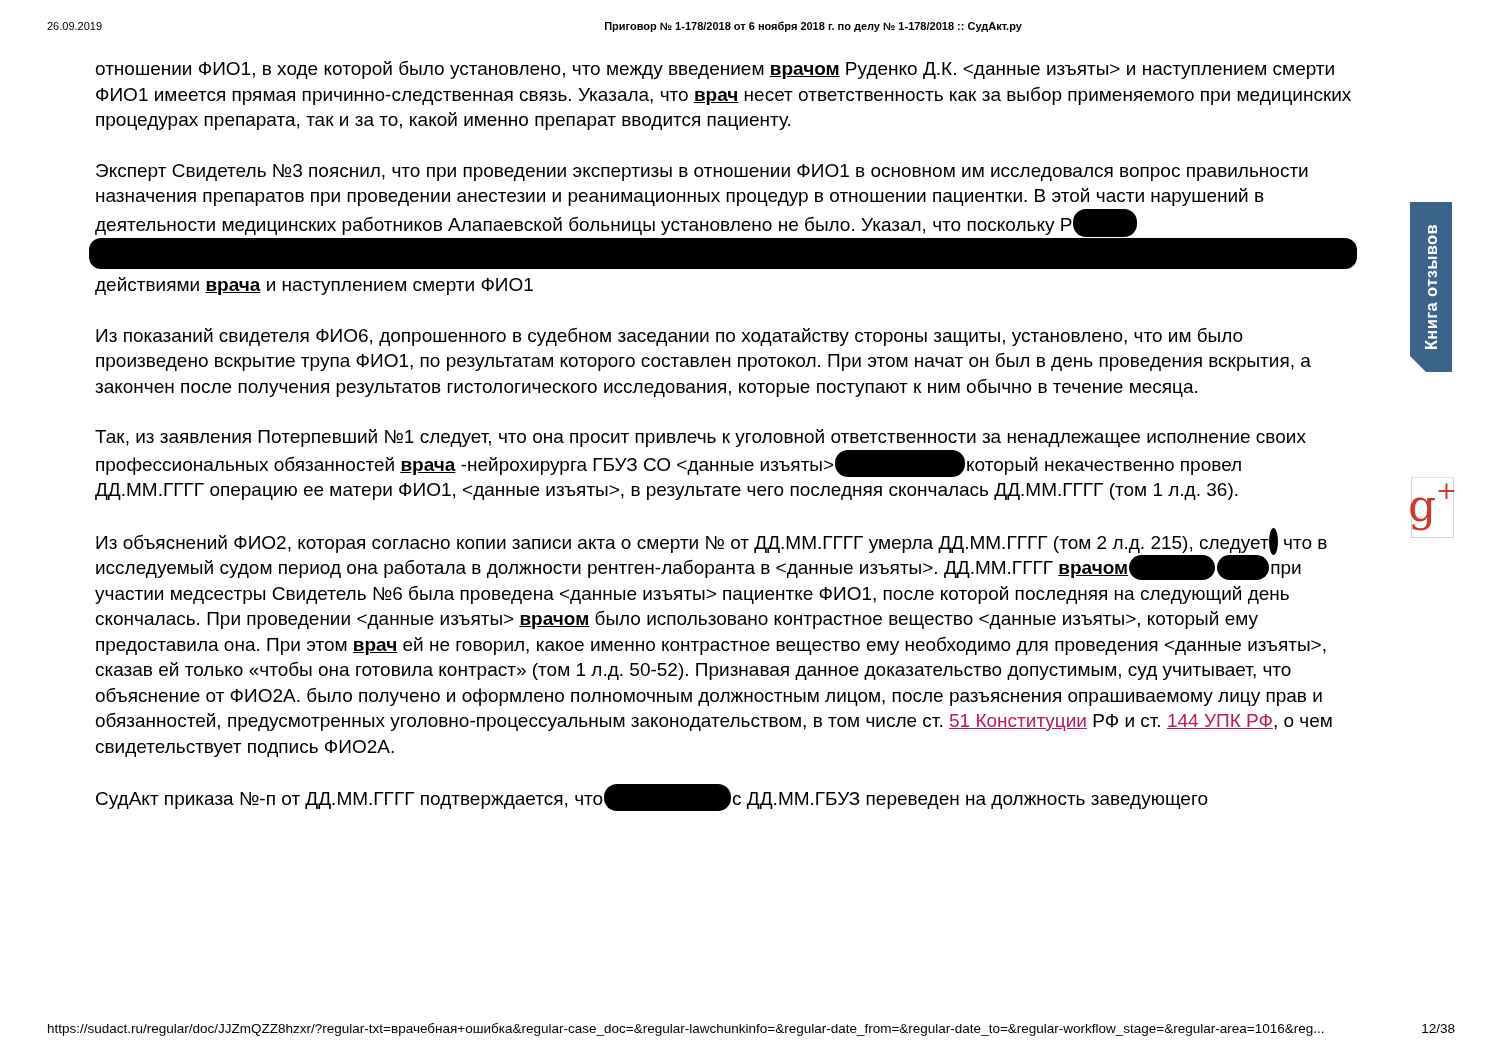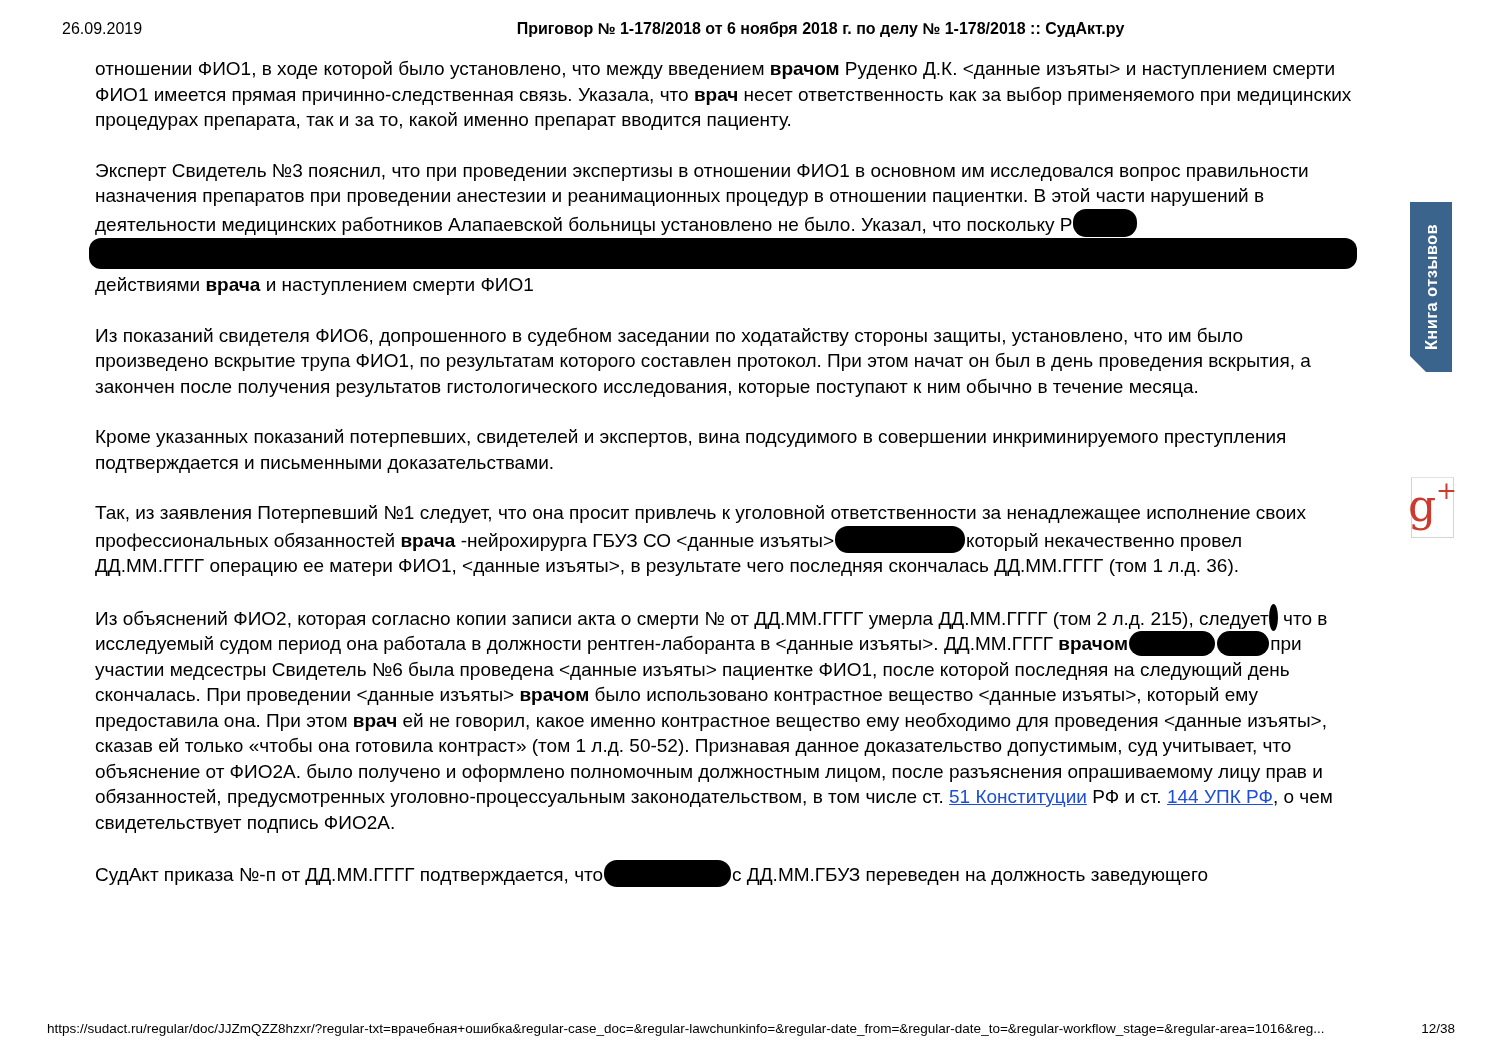--- a/index.html
+++ b/index.html
@@ -2,35 +2,35 @@
 <html lang="ru"><head>
 <meta charset="utf-8">
 <style>
   html,body{margin:0;padding:0;background:#fff;}
   body{width:1500px;height:1060px;overflow:hidden;
        font-family:"Liberation Sans",sans-serif;color:#000;}
   .page{position:relative;width:1500px;height:1060px;background:#fff;}
 
   
   .print-header{position:absolute;top:20px;left:47px;right:45px;height:20px;
-                font-size:16px;color:#000;margin-left:15px;}
+                font-size:11px;color:#000;}
   .print-date{position:absolute;left:0;top:0;}
   .print-title{position:absolute;left:50%;top:0;transform:translateX(-50%);
                margin-left:62px;white-space:nowrap;font-weight:bold;}
   .print-footer{position:absolute;left:47px;right:45px;bottom:24px;
                 font-size:13.5px;display:flex;justify-content:space-between;}
   .print-url{white-space:nowrap;overflow:hidden;max-width:1330px;}
   .page-num{white-space:nowrap;}
 
   
   .content{position:absolute;left:95px;top:56px;width:1258px;
            font-size:19px;line-height:25.5px;text-align:left;}
   .content p{margin:0 0 25px 0;}
-  .content b{font-weight:bold;}
-  a.doc-link{color:#1d4ed8;text-decoration:underline;cursor:pointer;}
+  .content b{font-weight:bold;text-decoration:underline;}
+  a.doc-link{color:#be185d;text-decoration:underline;cursor:pointer;}
 
   
   .redact{display:inline-block;background:#000;height:26px;border-radius:13px;
           vertical-align:-6px;margin:0 1px;}
   .redact.lens{border-radius:50%;margin:0;}
   .redact-bar{display:block;background:#000;height:31px;border-radius:12px;
               width:calc(100% + 10px);margin:1px 0 3px -6px;}
 
   
   .feedback-tab{position:absolute;left:1410px;top:202px;width:42px;height:170px;
@@ -57,21 +57,20 @@
 
   <div class="print-header">
     <span class="print-date">26.09.2019</span>
     <span class="print-title">Приговор № 1-178/2018 от 6 ноября 2018 г. по делу № 1-178/2018 :: СудАкт.ру</span>
   </div>
 
   <div class="content">
       <p><span>отношении ФИО1, в ходе которой было установлено, что между введением </span><b>врачом</b><span> Руденко Д.К. &lt;данные изъяты&gt; и наступлением смерти ФИО1 имеется прямая причинно-следственная связь. Указала, что </span><b>врач</b><span> несет ответственность как за выбор применяемого при медицинских процедурах препарата, так и за то, какой именно препарат вводится пациенту.</span></p>
       <p><span>Эксперт Свидетель №3 пояснил, что при проведении экспертизы в отношении ФИО1 в основном им исследовался вопрос правильности назначения препаратов при проведении анестезии и реанимационных процедур в отношении пациентки. В этой части нарушений в деятельности медицинских работников Алапаевской больницы установлено не было. Указал, что поскольку Р</span><span class="redact" style="width: 64px; height: 28px;"></span><span class="redact-bar"></span><span>действиями </span><b>врача</b><span> и наступлением смерти ФИО1</span></p>
       <p><span>Из показаний свидетеля ФИО6, допрошенного в судебном заседании по ходатайству стороны защиты, установлено, что им было произведено вскрытие трупа ФИО1, по результатам которого составлен протокол. При этом начат он был в день проведения вскрытия, а закончен после получения результатов гистологического исследования, которые поступают к ним обычно в течение месяца.</span></p>
-      <p><span>Кроме указанных показаний потерпевших, свидетелей и экспертов, вина подсудимого в совершении инкриминируемого преступления подтверждается и письменными доказательствами.</span></p>
       <p><span>Так, из заявления Потерпевший №1 следует, что она просит привлечь к уголовной ответственности за ненадлежащее исполнение своих профессиональных обязанностей </span><b>врача</b><span> -нейрохирурга ГБУЗ СО &lt;данные изъяты&gt;</span><span class="redact" style="width: 130px; height: 27px;"></span><span>который некачественно провел ДД.ММ.ГГГГ операцию ее матери ФИО1, &lt;данные изъяты&gt;, в результате чего последняя скончалась ДД.ММ.ГГГГ (том 1 л.д. 36).</span></p>
       <p><span>Из объяснений ФИО2, которая согласно копии записи акта о смерти № от ДД.ММ.ГГГГ умерла ДД.ММ.ГГГГ (том 2 л.д. 215), следует</span><span class="redact lens" style="width: 9px; height: 27px;"></span><span> что в исследуемый судом период она работала в должности рентген-лаборанта в &lt;данные изъяты&gt;. ДД.ММ.ГГГГ </span><b>врачом</b><span class="redact" style="width: 86px; height: 25px;"></span><span class="redact" style="width: 52px; height: 25px;"></span><span>при участии медсестры Свидетель №6 была проведена &lt;данные изъяты&gt; пациентке ФИО1, после которой последняя на следующий день скончалась. При проведении &lt;данные изъяты&gt; </span><b>врачом</b><span> было использовано контрастное вещество &lt;данные изъяты&gt;, который ему предоставила она. При этом </span><b>врач</b><span> ей не говорил, какое именно контрастное вещество ему необходимо для проведения &lt;данные изъяты&gt;, сказав ей только «чтобы она готовила контраст» (том 1 л.д. 50-52). Признавая данное доказательство допустимым, суд учитывает, что объяснение от ФИО2А. было получено и оформлено полномочным должностным лицом, после разъяснения опрашиваемому лицу прав и обязанностей, предусмотренных уголовно-процессуальным законодательством, в том числе ст. </span><a class="doc-link" href="#">51 Конституции</a><span> РФ и ст. </span><a class="doc-link" href="#">144 УПК РФ</a><span>, о чем свидетельствует подпись ФИО2А.</span></p>
       <p><span>СудАкт приказа №-п от ДД.ММ.ГГГГ подтверждается, что</span><span class="redact" style="width: 127px; height: 27px;"></span><span>с ДД.ММ.ГБУЗ переведен на должность заведующего</span></p>
     </div>
 
   <div class="feedback-tab">
     <span class="label">Книга отзывов</span>
   </div>
 
   <div class="gplus">

